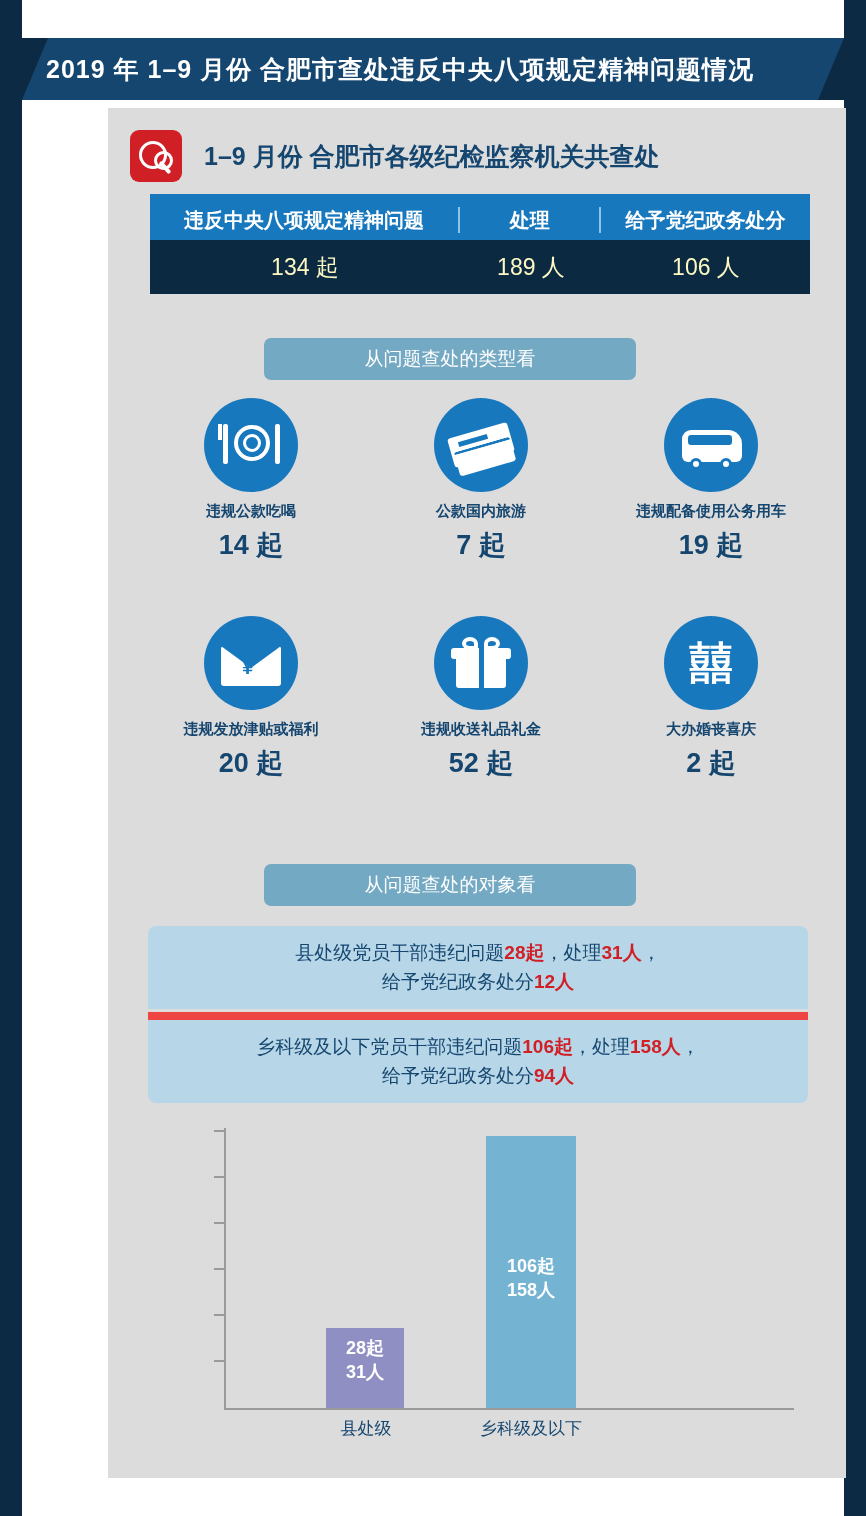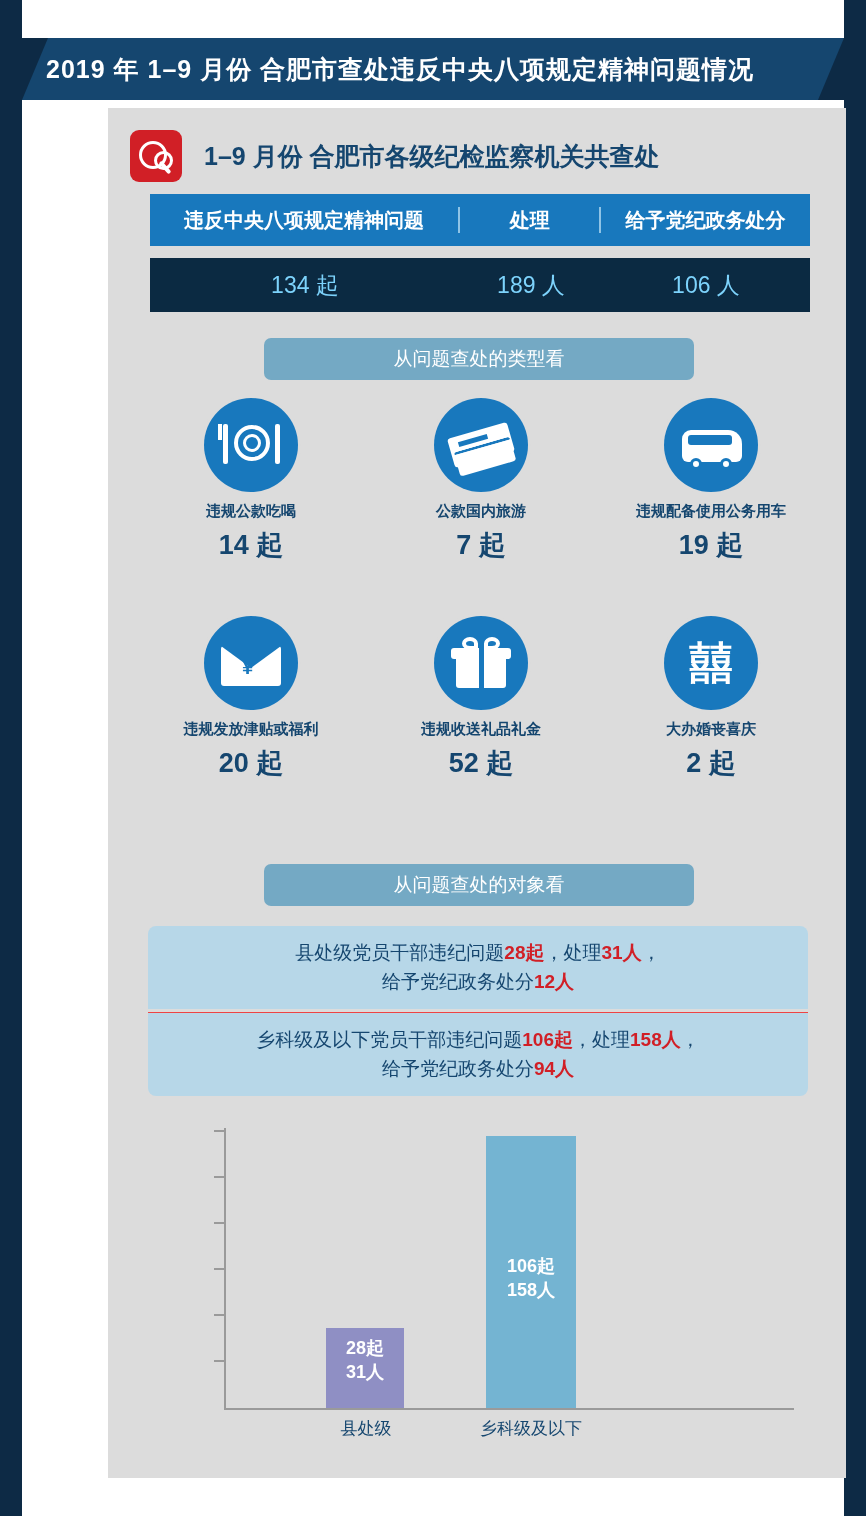--- a/index.html
+++ b/index.html
@@ -147,40 +147,40 @@
   .stat-head .c2 { width: 140px; }
   .stat-head .c3 { width: 210px; }
   .stat-head .divider {
     width: 2px;
     height: 26px;
     background: #8fc4e6;
   }
 
   .stat-body {
     position: absolute;
-    top: 150px;
+    top: 132px;
     left: 42px;
     width: 660px;
     height: 54px;
     background: #0b2a42;
     display: flex;
     align-items: center;
-    color: #7dd3fc;
+    color: #fef9c3;
     font-size: 23px;
   }
   .stat-body .cell { text-align: center; }
   .stat-body .c1 { width: 310px; }
   .stat-body .c2 { width: 142px; }
   .stat-body .c3 { width: 208px; }
 
   
   .pill {
     position: absolute;
     left: 156px;
-    width: 430px;
+    width: 372px;
     height: 42px;
     background: #74a9c4;
     border-radius: 7px;
     color: #ffffff;
     font-size: 19px;
     display: flex;
     align-items: center;
     justify-content: center;
   }
   .pill.p1 { top: 230px; }
@@ -335,21 +335,21 @@
     width: 660px;
     background: #b7d7e8;
     color: #15466f;
     font-size: 19px;
     text-align: center;
     box-sizing: border-box;
     padding: 12px 32px;
     line-height: 1.55;
   }
   .obj-block.o1 { top: 818px; border-radius: 8px 8px 0 0; }
-  .obj-block.o2 { top: 904px; border-radius: 0 0 8px 8px; border-top: 1px solid #ef4444; }
+  .obj-block.o2 { top: 904px; border-radius: 0 0 8px 8px; border-top: 8px solid #ef4444; }
   .obj-block b.red { color: #d11f26; }
 
   
   .chart {
     position: absolute;
     left: 48px;
     top: 1010px;
     width: 650px;
     height: 330px;
   }

